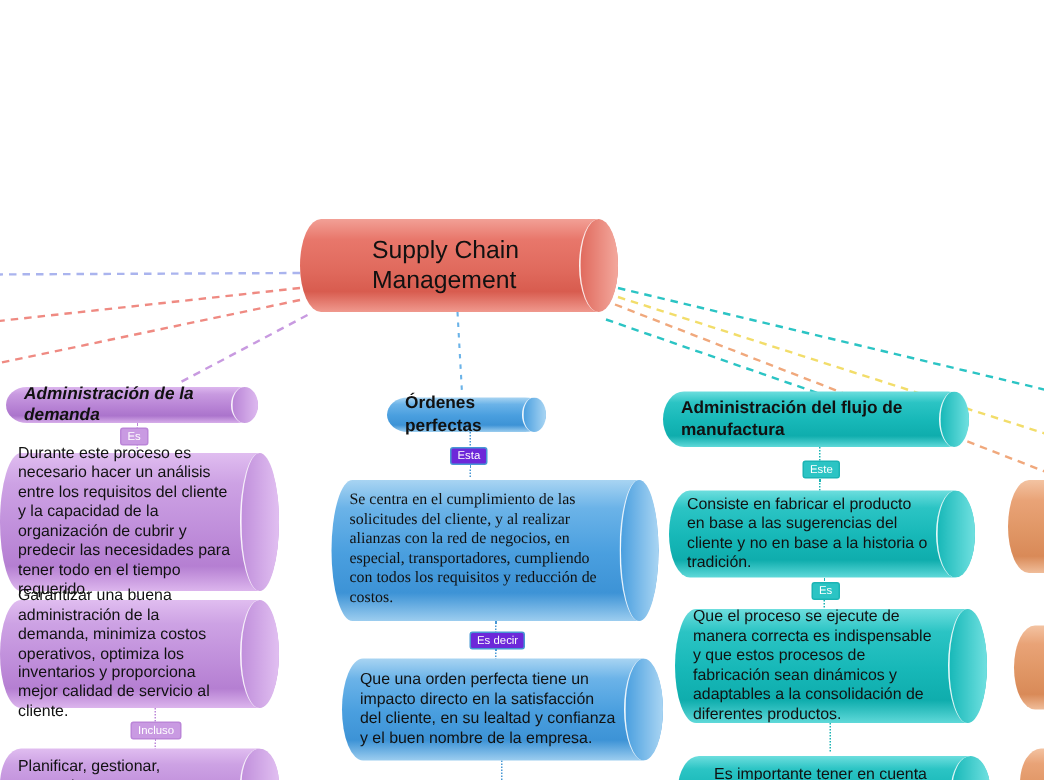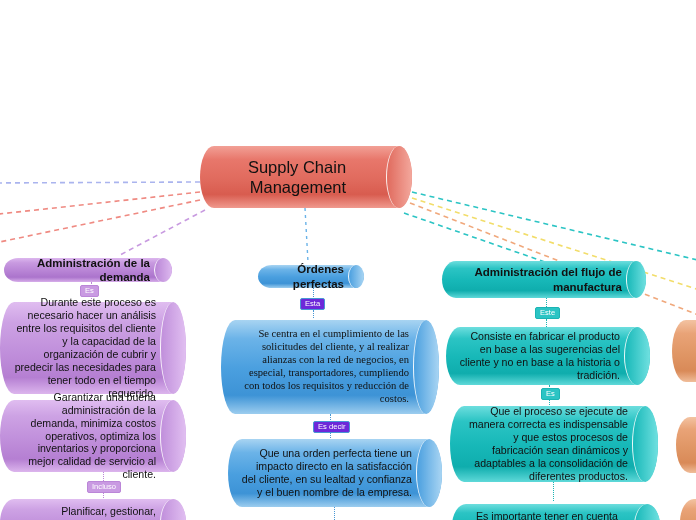--- a/index.html
+++ b/index.html
@@ -45,21 +45,21 @@
   }
   .cyl .txt {
     position: absolute;
     left: 8px;
     right: 26px;
     top: 0;
     bottom: 0;
     display: flex;
     align-items: center;
     justify-content: center;
-    text-align: right;
+    text-align: left;
     line-height: 1.22;
     padding: 3px 4px;
     z-index: 2;
   }
 
   
   .c-red .body   { background: linear-gradient(to bottom, #f2a096 0%, #e8776b 22%, #e06a5d 55%, #d85c4f 78%, #f0998e 100%); }
   .c-red .cap    { background: linear-gradient(to right, #e06a5d, #f3a89d); }
   .c-purple .body{ background: linear-gradient(to bottom, #dcb6ee 0%, #c89ae0 20%, #b985d6 52%, #ab74cc 80%, #d7aeea 100%); }
   .c-purple .cap { background: linear-gradient(to right, #b985d6, #ddb9ef); }
@@ -134,21 +134,21 @@
       <span>
         <span>Supply Chain</span><br>
         <span>Management</span>
       </span>
     </div>
   </div>
 
   <div class="cyl c-purple head-node" style="left:4px; top:258px; width:168px; height:24px;">
     <div class="body"></div>
     <div class="cap" style="width:18px;"></div>
-    <div class="txt" style="right:18px;">Administración de la demanda</div>
+    <div class="txt" style="right:18px;font-style:italic;">Administración de la demanda</div>
   </div>
 
   <div class="stub s-purple" style="left:91px; top:282px; height:6px;"></div>
   <div class="badge b-purple" style="left:80px; top:285px;">Es</div>
   <div class="stub s-purple" style="left:91px; top:296px; height:7px;"></div>
 
   <div class="cyl c-purple2 body-node" style="left:0px; top:302px; width:186px; height:92px;">
     <div class="body"></div>
     <div class="cap"></div>
     <div class="txt">Durante este proceso es necesario hacer un análisis entre los requisitos del cliente y la capacidad de la organización de cubrir y predecir las necesidades para tener todo en el tiempo requerido.</div>

